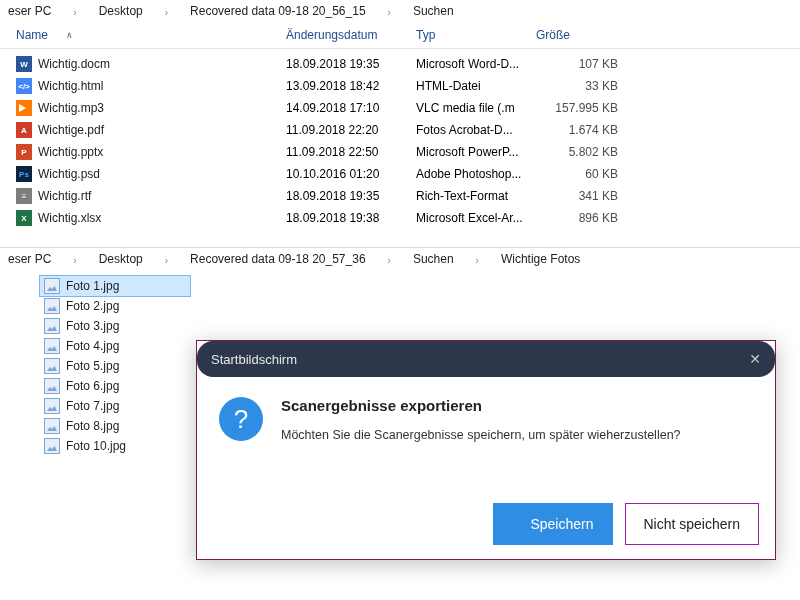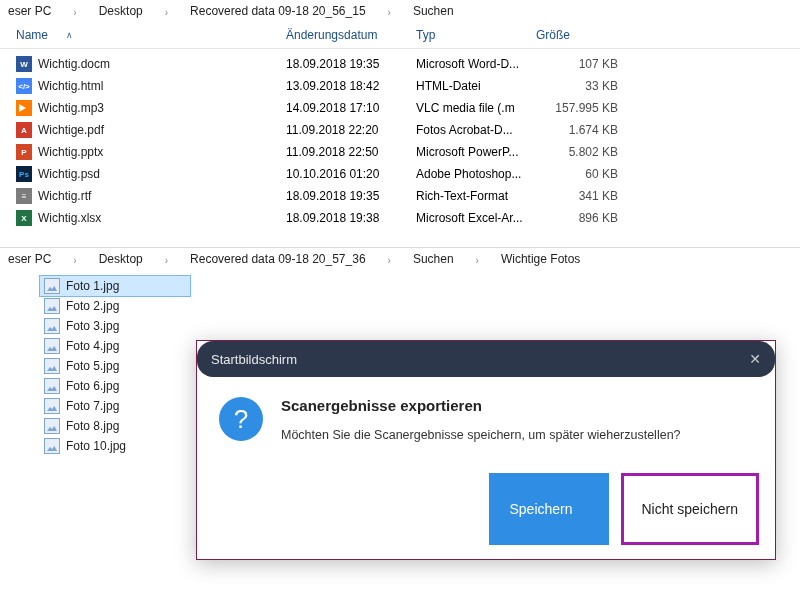--- a/index.html
+++ b/index.html
@@ -101,23 +101,23 @@
     display: flex; align-items: center; justify-content: center;
     font-size: 26px; flex: 0 0 44px;
   }
   .dialog-heading { font-size: 15px; font-weight: 600; margin-bottom: 14px; color:#222;}
   .dialog-text { font-size: 12.5px; color: #333; }
   .dialog-buttons {
     position: absolute; right: 16px; bottom: 14px;
     display: flex; gap: 12px;
   }
   .btn {
-    min-width: 120px; padding: 25px 18px;
-    font-size: 14px; text-align: left;
-    border: 3px solid #a21caf; background: #fff; cursor: default;
+    min-width: 120px; padding: 12px 18px;
+    font-size: 14px; text-align: right;
+    border: 1px solid #a21caf; background: #fff; cursor: default;
   }
   .btn.primary { background: #2f8de4; border-color: #2f8de4; color: #fff; }
 </style>
 </head>
 <body>
 
 <div data-interactable="false">
   <div class="breadcrumb" data-interactable="false" id="bc1">
       <span data-interactable="true">eser PC</span>
       <span class="sep" data-interactable="false">›</span>

